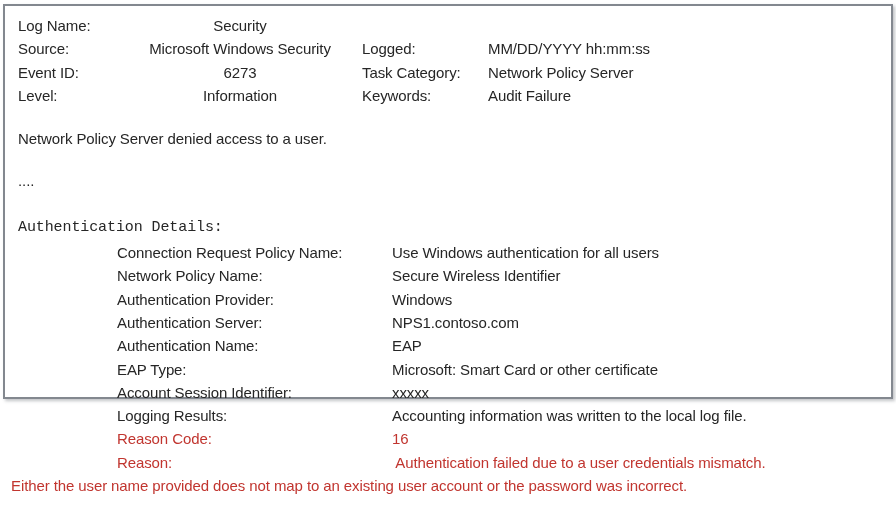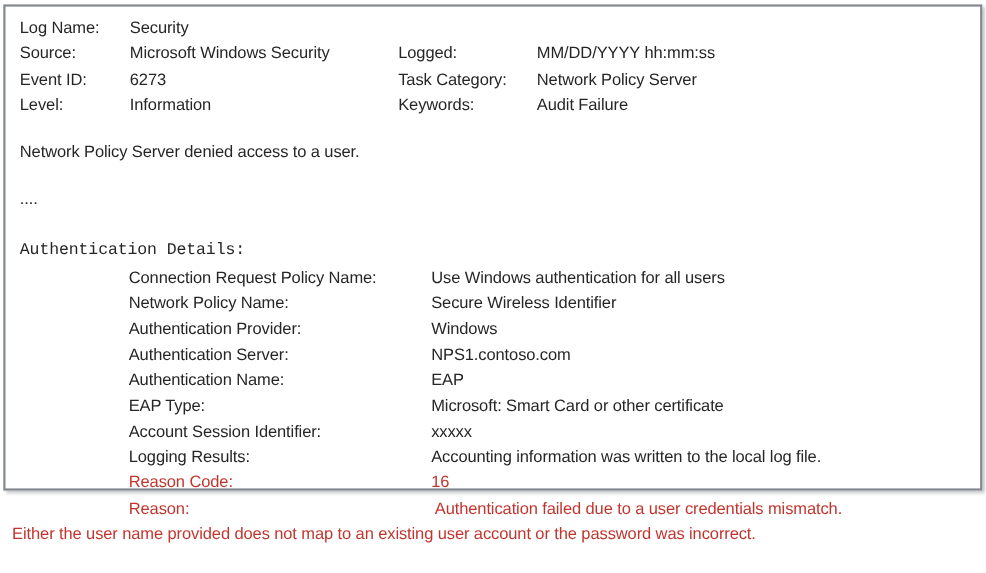--- a/index.html
+++ b/index.html
@@ -8,33 +8,33 @@
     background: #ffffff;
     width: 896px;
     height: 521px;
     overflow: hidden;
     font-family: "Liberation Sans", "DejaVu Sans", sans-serif;
   }
   .slide {
     box-sizing: border-box;
     margin: 4px 3px 0 3px;
     width: 890px;
-    height: 442px;
+    height: 395px;
     background: var(--bg, #ffffff);
     border: 2px solid var(--border, #83888f);
     box-shadow: 2px 2px 3px rgba(120,124,130,0.45);
     padding: 8px 5px 0 13px;
     color: var(--text, #262626);
     font-size: 15px;
     line-height: 23.3px;
     letter-spacing: -0.1px;
   }
   .hrow { display: flex; white-space: pre; }
   .hrow .hl1 { width: 100px; flex: 0 0 auto; }
-  .hrow .hv1 { width: 244px; flex: 0 0 auto; }
+  .hrow .hv1 { width: 244px; flex: 0 0 auto; text-align: center; }
   .hrow .hl2 { width: 126px; flex: 0 0 auto; }
   .hrow .hv2 { flex: 1 1 auto; }
 
   .description { margin-top: 20px; }
   .ellipsis    { margin-top: 19px; }
   .auth-heading { margin-top: 23px; font-family: Liberation Mono, monospace; }
 
   .details { margin-top: 2px; }
   .drow { display: flex; white-space: pre; }
   .drow .dlabel { width: 275px; flex: 0 0 auto; margin-left: 99px; }

